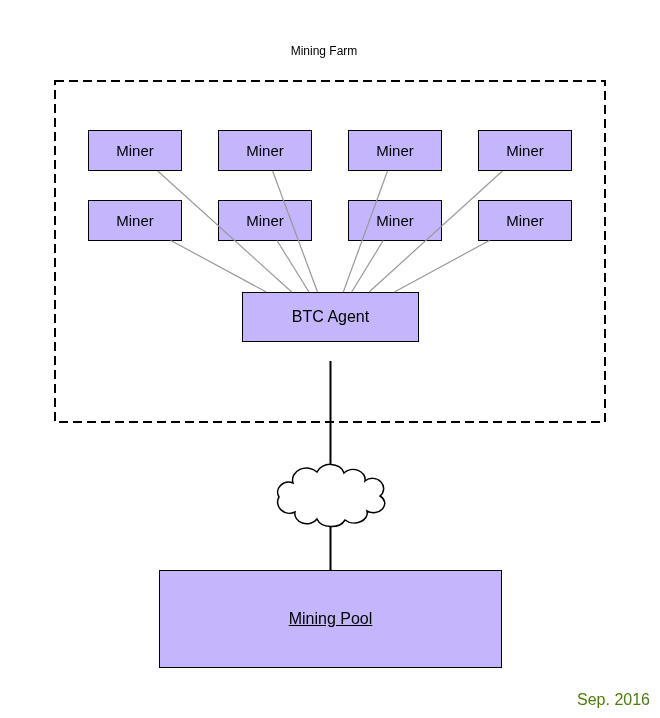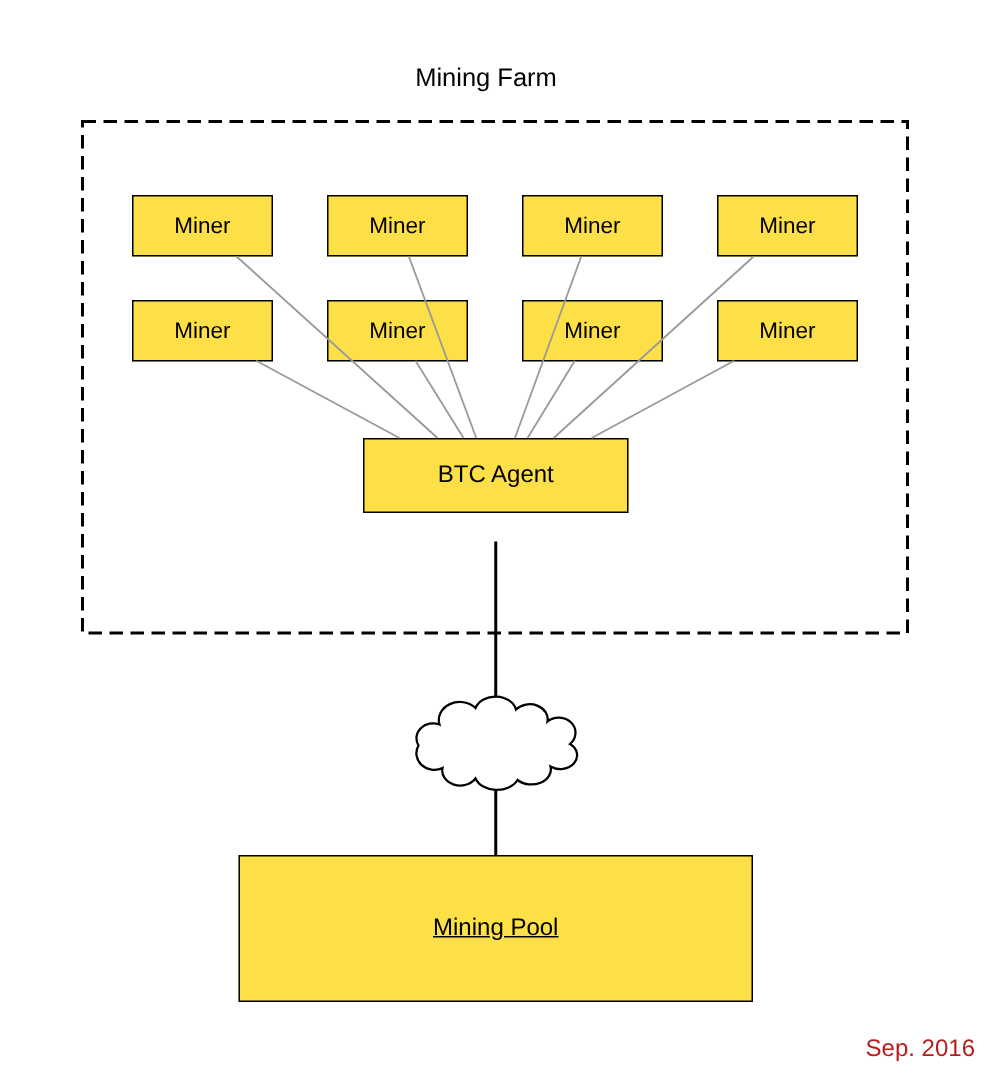--- a/index.html
+++ b/index.html
@@ -23,29 +23,29 @@
     width: 660px;
     height: 718px;
     pointer-events: none;
   }
   #diagram-title {
     position: absolute;
     left: 0;
     top: 42px;
     width: 648px;
     text-align: center;
-    font-size: 17px;
+    font-size: 12px;
     line-height: 19px;
   }
   .node {
     position: absolute;
     display: flex;
     align-items: center;
     justify-content: center;
-    background: #fde047;
+    background: #c4b5fd;
     border: 1.5px solid #000000;
     box-sizing: border-box;
     font-size: 15px;
   }
   .miner {
     width: 94px;
     height: 41px;
   }
   .c1 { left: 88px; }
   .c2 { left: 218px; }
@@ -78,21 +78,21 @@
     display: flex;
     align-items: center;
     justify-content: center;
     font-size: 15px;
   }
   #date-note {
     position: absolute;
     right: 10px;
     top: 691px;
     font-size: 16px;
-    color: #b91c1c;
+    color: #4d7c0f;
   }
 </style>
 </head>
 <body>
 
 <div id="canvas">
 
   <div id="diagram-title">Mining Farm</div>
 
   <svg class="layer" viewBox="0 0 660 718">

